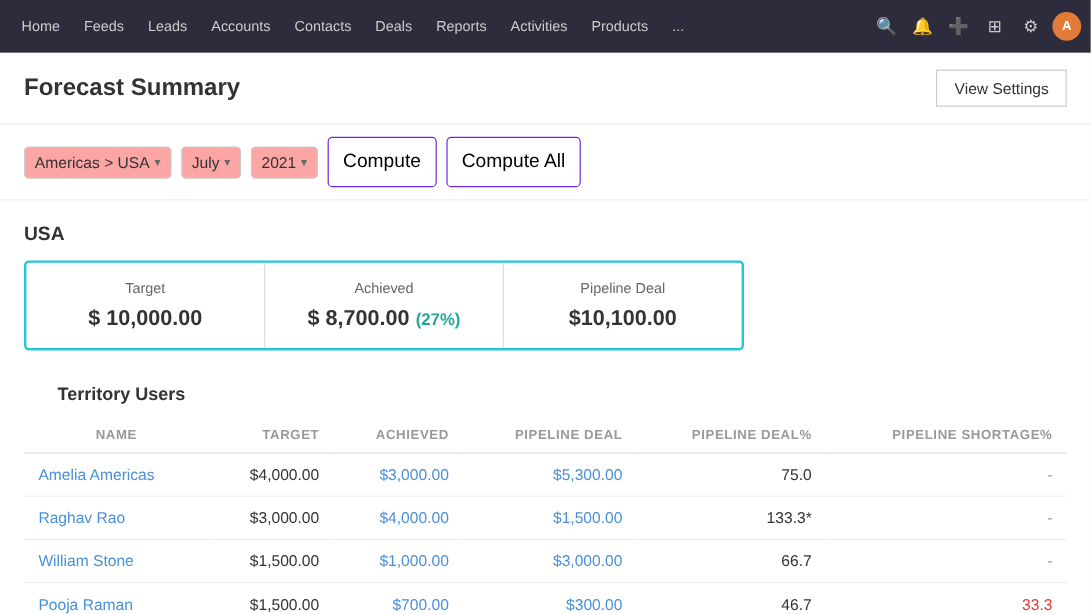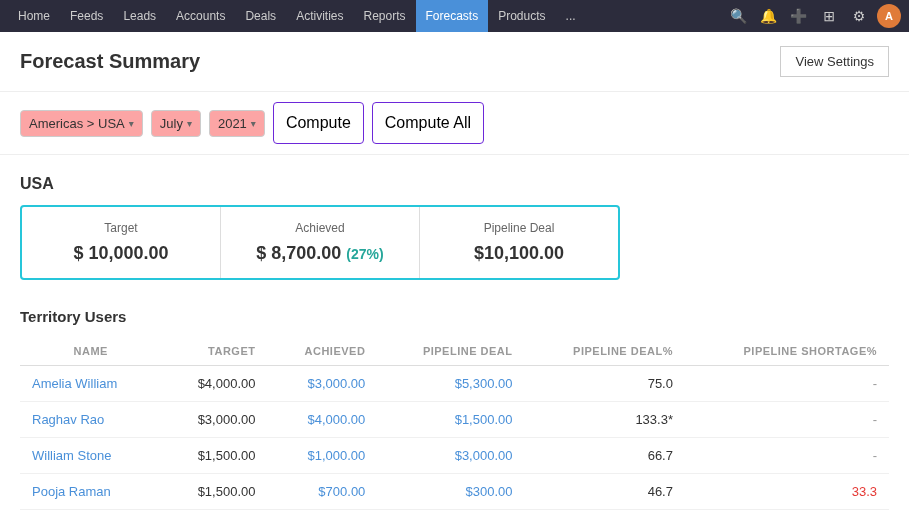--- a/index.html
+++ b/index.html
@@ -3,21 +3,21 @@
   <meta charset="utf-8">
   <style>
     * { box-sizing: border-box; margin: 0; padding: 0; }
     body { font-family: Arial, sans-serif; font-size: 13px; background: #f4f4f4; color: #333; }
 
     
     .topnav {
       background: #2c2c3c;
       display: flex;
       align-items: center;
-      height: 32px;
+      height: 44px;
       padding: 0 8px;
     }
     .topnav-item {
       color: #ccc;
       padding: 0 10px;
       height: 32px;
       display: flex;
       align-items: center;
       cursor: pointer;
       font-size: 12px;
@@ -148,20 +148,21 @@
       color: #333;
     }
     .achieved-pct { color: #26a69a; font-size: 14px; font-weight: bold; }
 
     
     .territory-title {
       font-size: 15px;
       font-weight: bold;
       color: #333;
       margin-bottom: 12px;
+      margin-left: 28px;
     }
 
     
     table {
       width: 100%;
       border-collapse: collapse;
       font-size: 13px;
     }
     thead tr {
       border-bottom: 1px solid #ddd;
@@ -190,24 +191,24 @@
     .dropdown-arrow { font-size: 10px; color: #666; }
   </style>
 </head>
 <body>
 
 <nav class="topnav">
   <div class="topnav-item">Home</div>
   <div class="topnav-item">Feeds</div>
   <div class="topnav-item">Leads</div>
   <div class="topnav-item">Accounts</div>
+  <div class="topnav-item">Contacts</div>
   <div class="topnav-item">Deals</div>
+  <div class="topnav-item">Reports</div>
   <div class="topnav-item">Activities</div>
-  <div class="topnav-item">Reports</div>
-  <div class="topnav-item active">Forecasts</div>
   <div class="topnav-item">Products</div>
   <div class="topnav-item">...</div>
   <div class="topnav-spacer"></div>
   <div class="topnav-icons">
     <div class="topnav-icon">🔍</div>
     <div class="topnav-icon">🔔</div>
     <div class="topnav-icon">➕</div>
     <div class="topnav-icon">⊞</div>
     <div class="topnav-icon">⚙</div>
     <div class="topnav-avatar">A</div>
@@ -270,21 +271,21 @@
           <th>NAME</th>
           <th class="right">TARGET</th>
           <th class="right">ACHIEVED</th>
           <th class="right">PIPELINE DEAL</th>
           <th class="right">PIPELINE DEAL%</th>
           <th class="right">PIPELINE SHORTAGE%</th>
         </tr>
       </thead>
       <tbody id="territory-tbody">
       <tr>
-            <td class="link-blue">Amelia William</td>
+            <td class="link-blue">Amelia Americas</td>
             <td class="right">$4,000.00</td>
             <td class="right value-blue">$3,000.00</td>
             <td class="right value-blue">$5,300.00</td>
             <td class="right">75.0</td>
             <td class="right" style="color: rgb(153, 153, 153);">-</td>
           </tr>
           <tr>
             <td class="link-blue">Raghav Rao</td>
             <td class="right">$3,000.00</td>
             <td class="right value-blue">$4,000.00</td>

